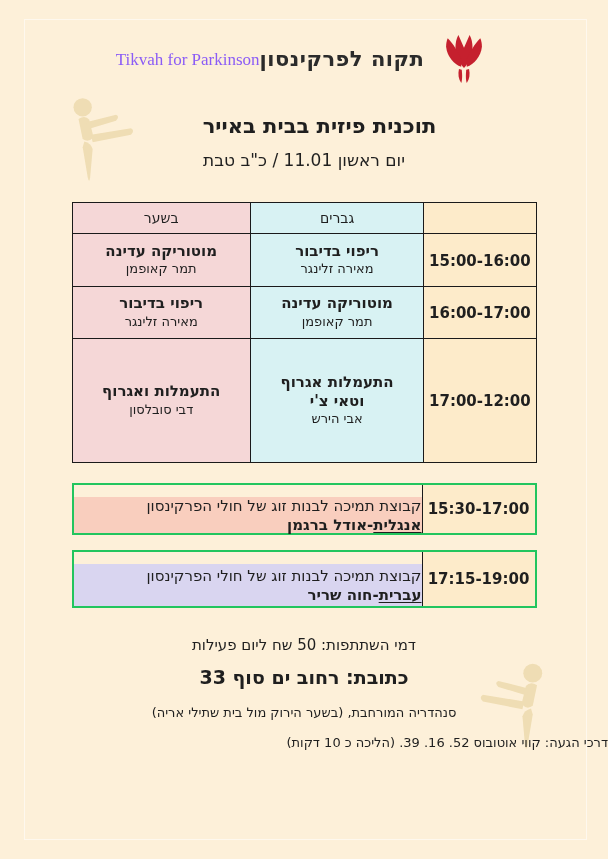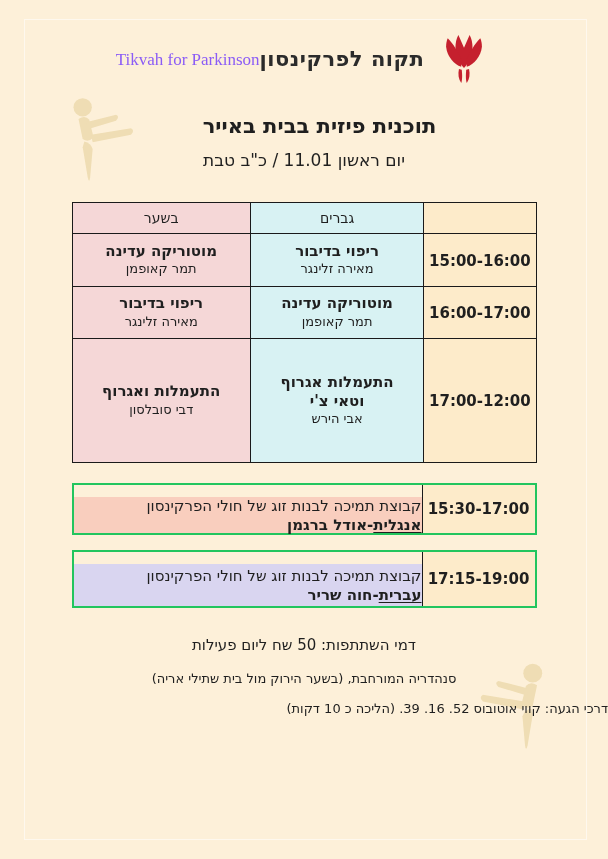--- a/index.html
+++ b/index.html
@@ -163,16 +163,17 @@
     <div class="sg-time">
         <span class="time-txt" dir="ltr">17:15-19:00</span>
       </div>
     <div class="sg-main bg-lavender">
       <div class="sg-desc">קבוצת תמיכה לבנות זוג של חולי הפרקינסון</div>
       <div class="sg-bold"><span class="und">עברית</span><span>-חוה שריר</span></div>
     </div>
   </div>
 
   <div class="fee">דמי השתתפות: 50 שח ליום פעילות</div>
+  <div class="address">כתובת: רחוב ים סוף 33</div>
   <div class="note">סנהדריה המורחבת,  (בשער הירוק מול בית שתילי אריה)</div>
   <div class="directions">דרכי הגעה: קווי אוטובוס 52. 16. 39. (הליכה כ 10 דקות)</div>
 
 </div>
 
 </body></html>

